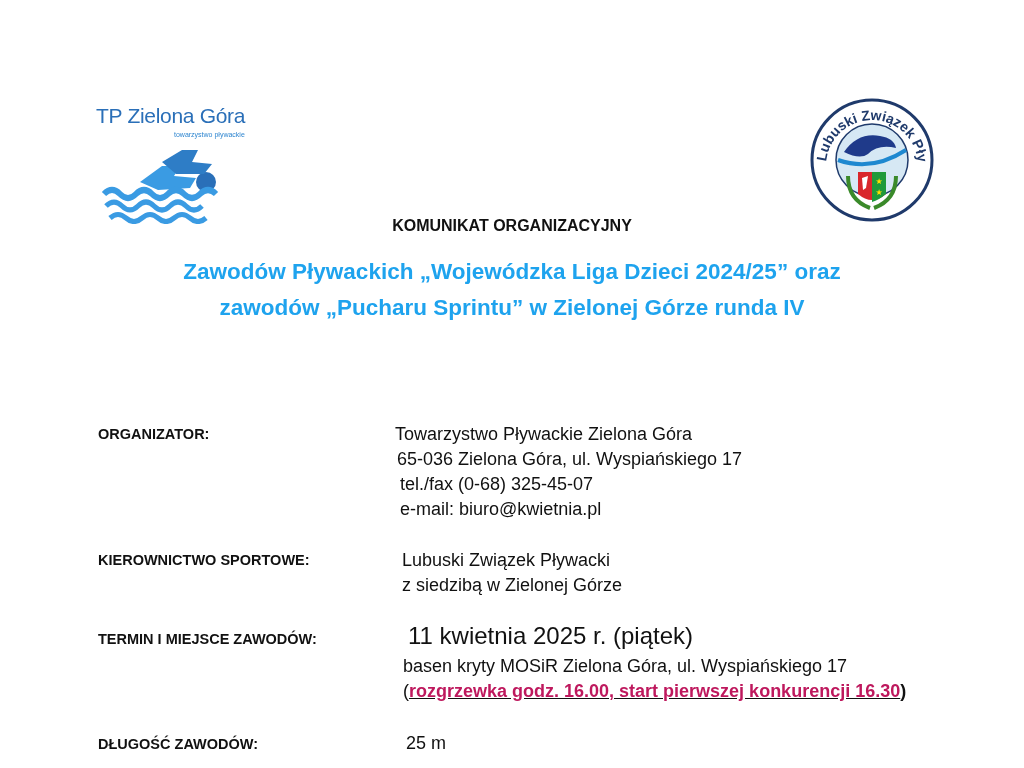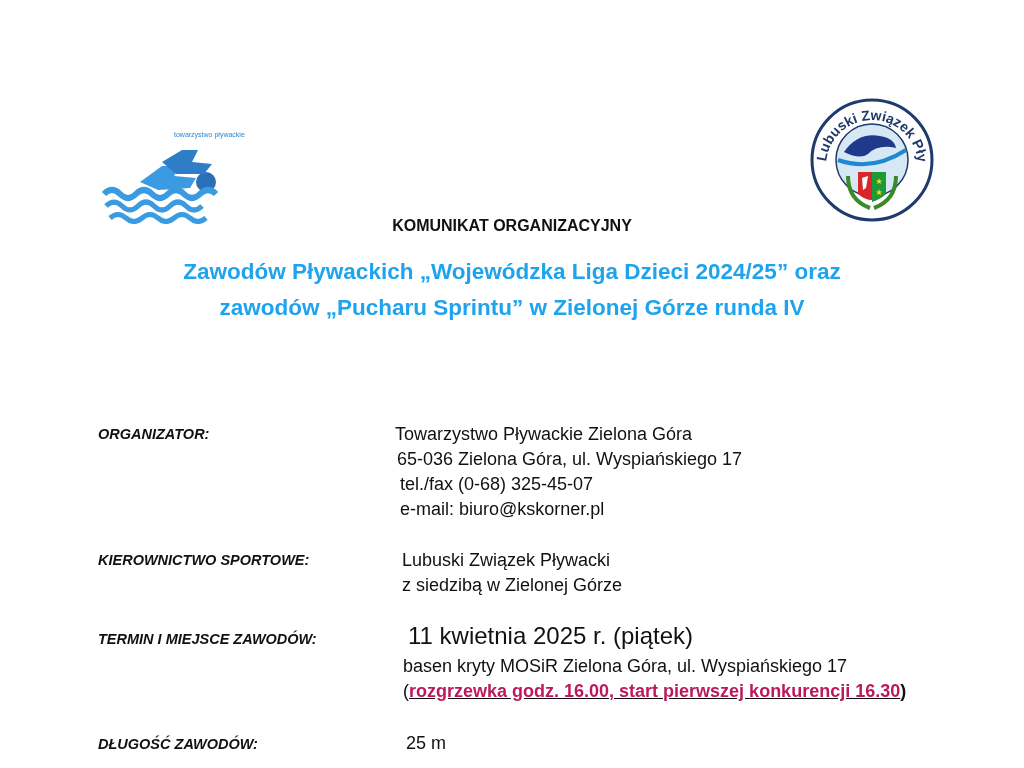--- a/index.html
+++ b/index.html
@@ -12,29 +12,30 @@
   .logo-tp .tp-sub { position:absolute; left:78px; top:27px; font-size:7px; color:#2f86d0; white-space:nowrap; }
   .logo-tp svg { position:absolute; left:4px; top:40px; }
 
   .logo-lzp { position:absolute; left:808px; top:96px; width:128px; height:128px; }
 
   .heading { position:absolute; left:0; width:1024px; top:201px; text-align:center;
              font-weight:bold; font-size:16px; color:#111;margin-top:16px; }
 
   .title { position:absolute; left:0; width:1024px; top:254px; text-align:center;
            font-weight:bold; font-size:22.5px; line-height:36px; color:#1ea3ee; }
-  .label { position:absolute; left:98px; font-weight:bold; font-size:14.5px; white-space:nowrap;font-style:italic; }
+  .label { position:absolute; left:98px; font-weight:bold; font-size:14.5px; white-space:nowrap; }
   .val { position:absolute; font-size:18px; white-space:nowrap; line-height:24.5px; }
   .date-strong { font-weight:normal; font-size:24px; }
   .red { color:#be185d; font-weight:bold; text-decoration:underline; text-decoration-color:#111; }
 </style>
 </head>
 <body>
 
 <div class="logo-tp">
+  <div class="tp-title">TP Zielona Góra</div>
   <div class="tp-sub">towarzystwo pływackie</div>
   <svg width="150" height="80" viewBox="0 0 150 80">
 
     <path d="M40 38 L62 22 L80 22 L74 32 L96 34 L90 44 L58 46 Z" fill="#3a9be3"></path>
     <circle cx="106" cy="38" r="10" fill="#2a6fb8"></circle>
 
     <path d="M62 18 L82 6 L98 6 L92 18 L112 20 L104 30 L76 30 Z" fill="#2e7dc6"></path>
 
     <path d="M4 50 q8 -8 16 0 t16 0 t16 0 t16 0 t16 0 t16 0 t16 0" stroke="#3a9be3" stroke-width="6" fill="none"></path>
     <path d="M6 62 q8 -8 16 0 t16 0 t16 0 t16 0 t16 0 t16 0" stroke="#3a9be3" stroke-width="5" fill="none"></path>
@@ -71,21 +72,21 @@
 
 <div class="title">
   <div>Zawodów Pływackich „Wojewódzka Liga Dzieci 2024/25” oraz</div>
   <div>zawodów „Pucharu Sprintu” w Zielonej Górze runda IV</div>
 </div>
 
 <div class="label" style="top:426px">ORGANIZATOR:</div>
 <div class="val" style="left:395px; top:422px">Towarzystwo Pływackie Zielona Góra</div>
 <div class="val" style="left:397px; top:447px">65-036 Zielona Góra, ul. Wyspiańskiego 17</div>
 <div class="val" style="left:400px; top:472px">tel./fax (0-68) 325-45-07</div>
-<div class="val" style="left:400px; top:497px">e-mail: biuro@kskorner.pl</div>
+<div class="val" style="left:400px; top:497px">e-mail: biuro@kwietnia.pl</div>
 
 <div class="label" style="top:552px">KIEROWNICTWO SPORTOWE:</div>
 <div class="val" style="left:402px; top:548px">Lubuski Związek Pływacki</div>
 <div class="val" style="left:402px; top:573px">z siedzibą w Zielonej Górze</div>
 
 <div class="label" style="top:631px">TERMIN I MIEJSCE ZAWODÓW:</div>
 <div class="val date-strong" style="left:408px; top:624px">11 kwietnia 2025 r. (piątek)</div>
 <div class="val" style="left:403px; top:654px">basen kryty MOSiR Zielona Góra, ul. Wyspiańskiego 17</div>
 <div class="val" style="left:403px; top:679px">
   <span>(</span><span class="red">rozgrzewka godz. 16.00, start pierwszej konkurencji 16.30</span><span style="font-weight:bold">)</span>

